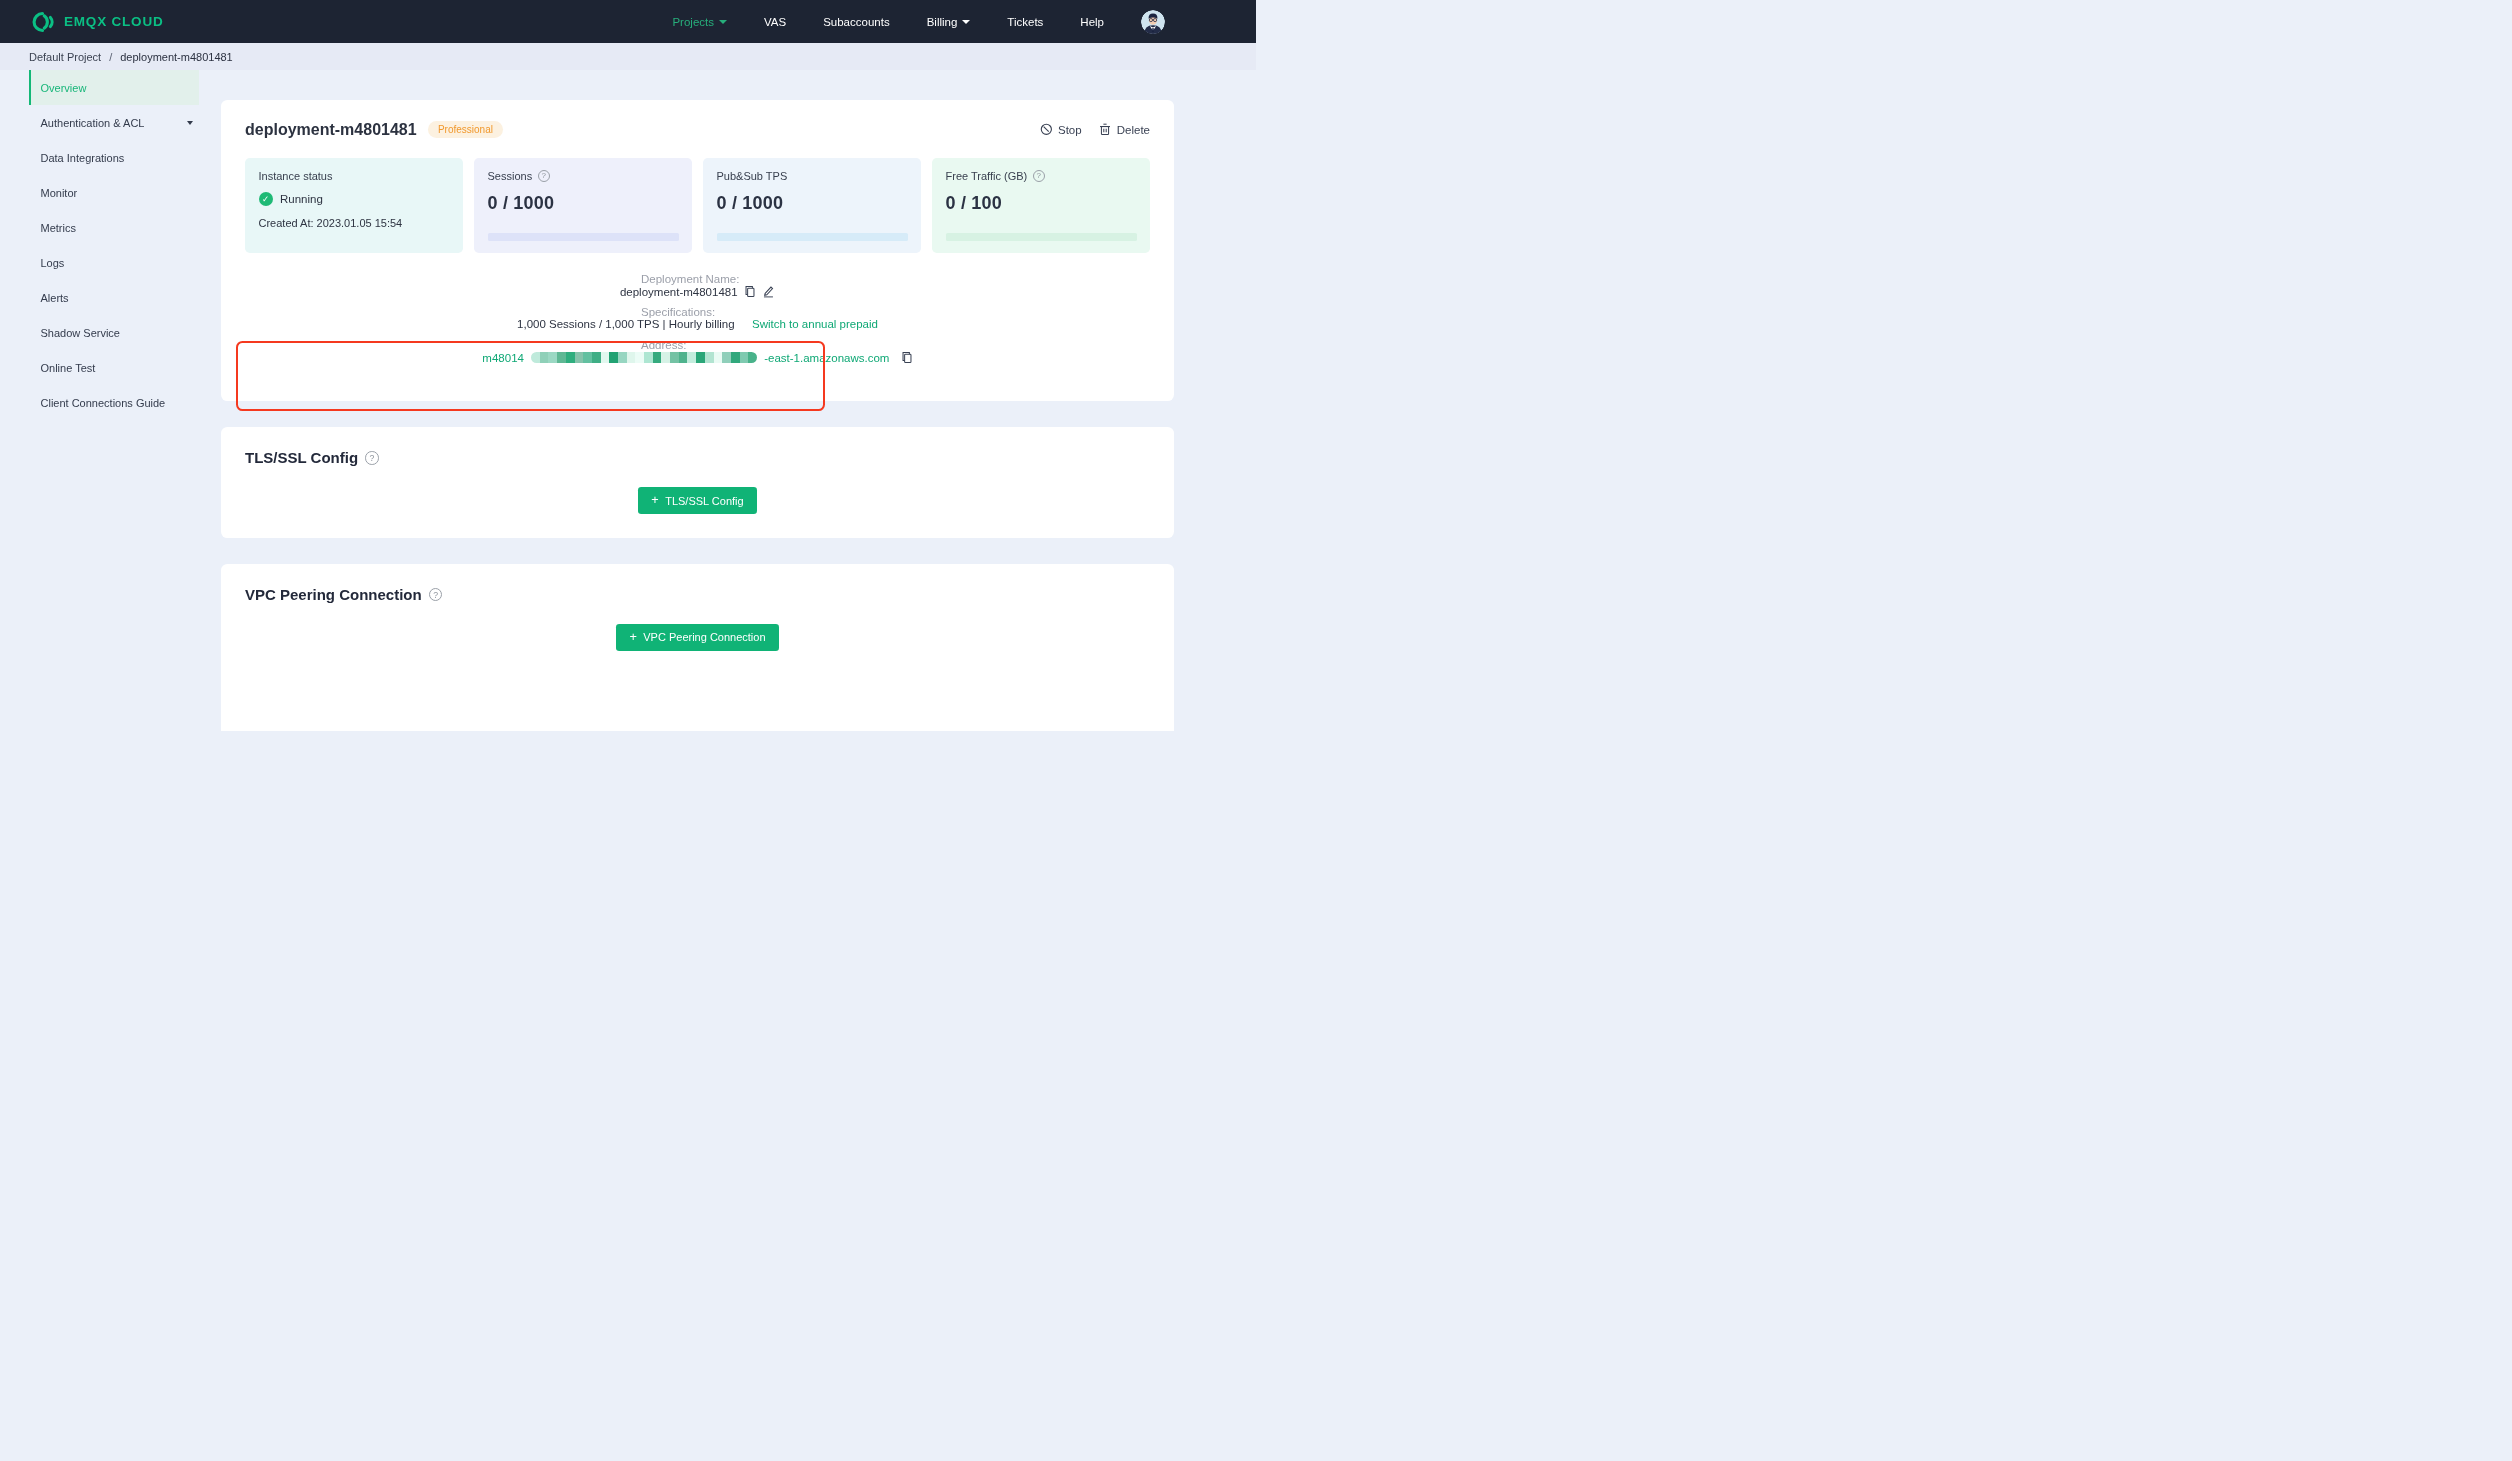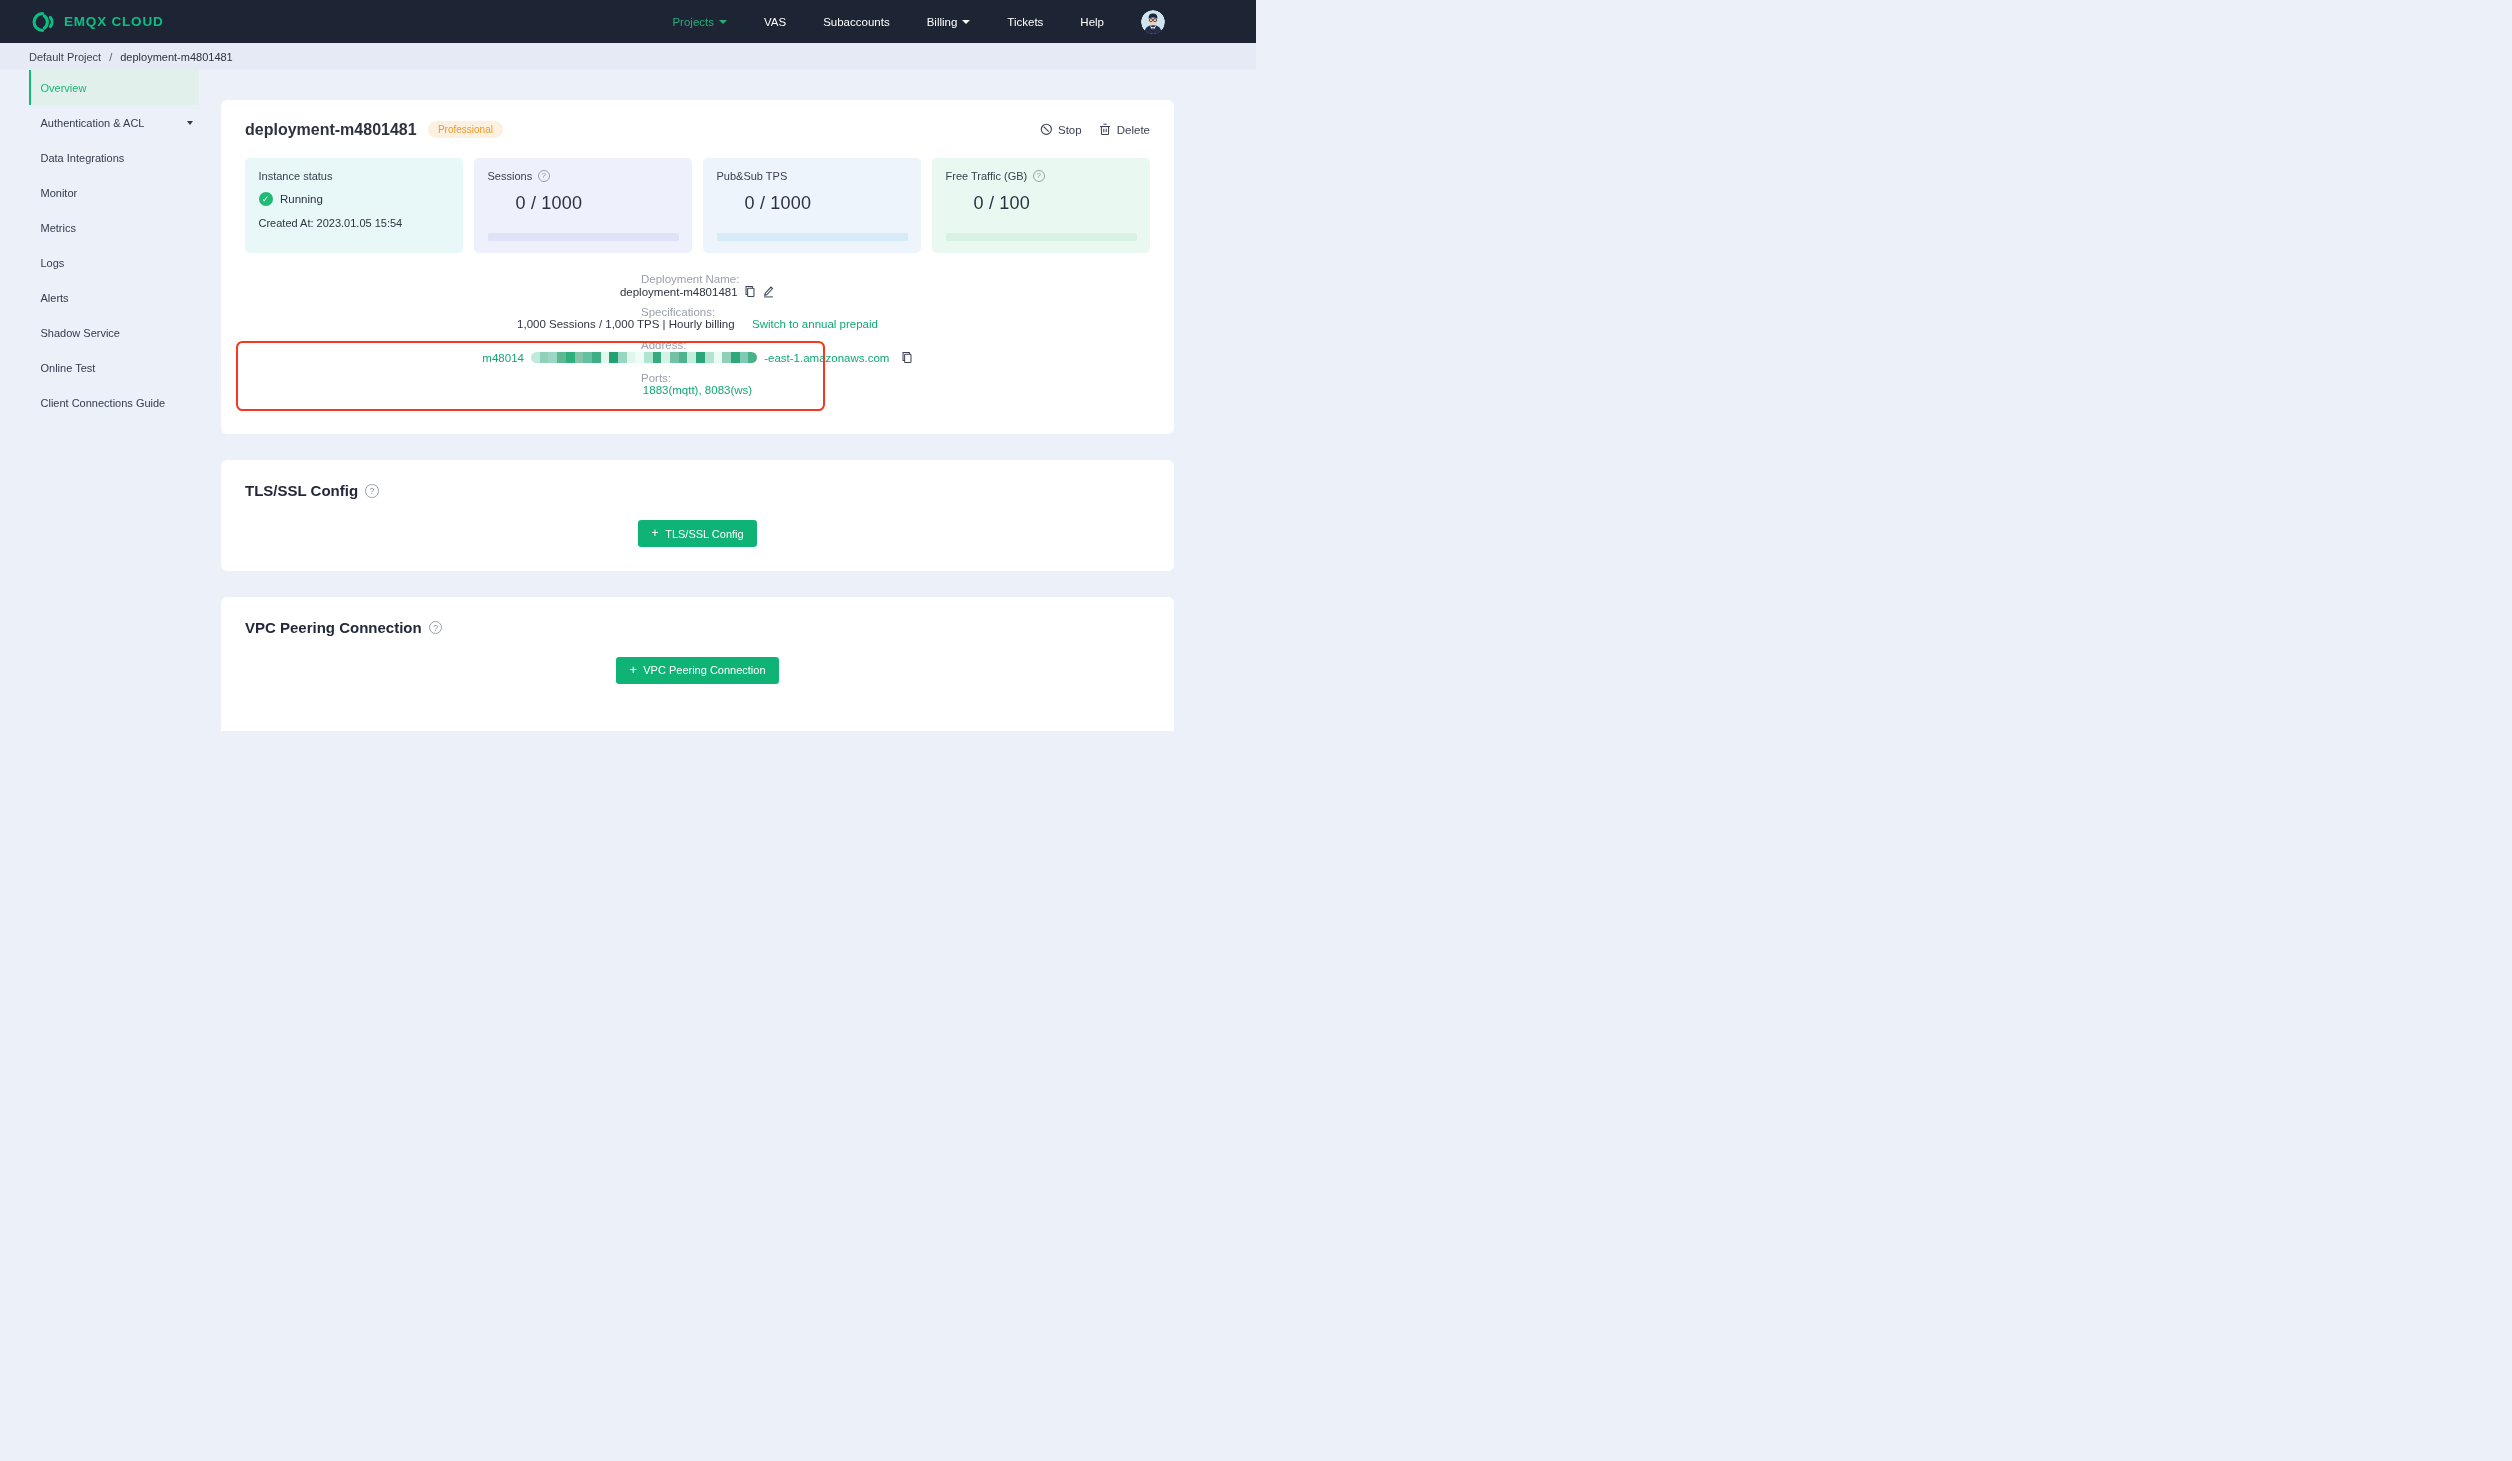--- a/index.html
+++ b/index.html
@@ -88,21 +88,21 @@
   .stat-card.instance{background:var(--stat-instance-bg);}
   .stat-card.sessions{background:var(--stat-sessions-bg);}
   .stat-card.pubsub{background:var(--stat-pubsub-bg);}
   .stat-card.traffic{background:var(--stat-traffic-bg);}
   .stat-label{font-size:11px;color:var(--text-mid);display:flex;align-items:center;gap:5.6px;}
   .help-icon{
     width:12px;height:12px;border:0.8px solid #9aa0a8;border-radius:50%;
     color:#8e949c;font-size:8px;display:inline-flex;align-items:center;justify-content:center;
     cursor:pointer;flex:none;
   }
-  .stat-value{font-size:18px;font-weight:400;color:var(--text-dark);margin-top:11px;letter-spacing:0.2px;margin-left:28px;}
+  .stat-value{font-size:18px;font-weight:700;color:var(--text-dark);margin-top:11px;letter-spacing:0.2px;}
   .progress{height:8px;border-radius:1.6px;margin-top:auto;}
   .sessions .progress{background:var(--bar-sessions);}
   .pubsub .progress{background:var(--bar-pubsub);}
   .traffic .progress{background:var(--bar-traffic);}
   .running-row{display:flex;align-items:center;gap:7.2px;margin-top:10.3px;font-size:11.5px;color:#2e3442;}
   .check-circle{width:14.3px;height:14.3px;border-radius:50%;background:#1fba76;color:#fff;font-size:8.7px;display:flex;align-items:center;justify-content:center;flex:none;}
   .created-at{margin-top:10.3px;font-size:11px;color:#2e3442;}
   
   .details{margin-top:20.7px;position:relative;}
   .detail-row{height:33px;display:flex;align-items:center;font-size:11.5px;flex-direction:column;}
@@ -366,24 +366,20 @@
             <span>
               <svg width="12" height="12.7" viewBox="0 0 15 16" fill="none" stroke="#3a4254" stroke-width="1.3">
                 <rect x="4.5" y="4" width="8" height="10.5" rx="1"></rect>
                 <path d="M10.5 4 V1.8 H2.5 V12 H4.5"></path>
               </svg>
             </span>
           </button>
         </span>
       </div>
 
-      <div class="detail-row">
-        <span class="detail-label">Ports:</span>
-        <span class="detail-value green-text">1883(mqtt), 8083(ws)</span>
-      </div>
     </div>
   </section>
 
   <section class="card card-section">
     <div class="section-head">
       <h2 class="section-title">TLS/SSL Config</h2>
       <span class="help-icon" style="width:13.5px;height:13.5px;font-size:8.7px;">?</span>
     </div>
     <div class="section-body">
       <button class="primary-btn">

